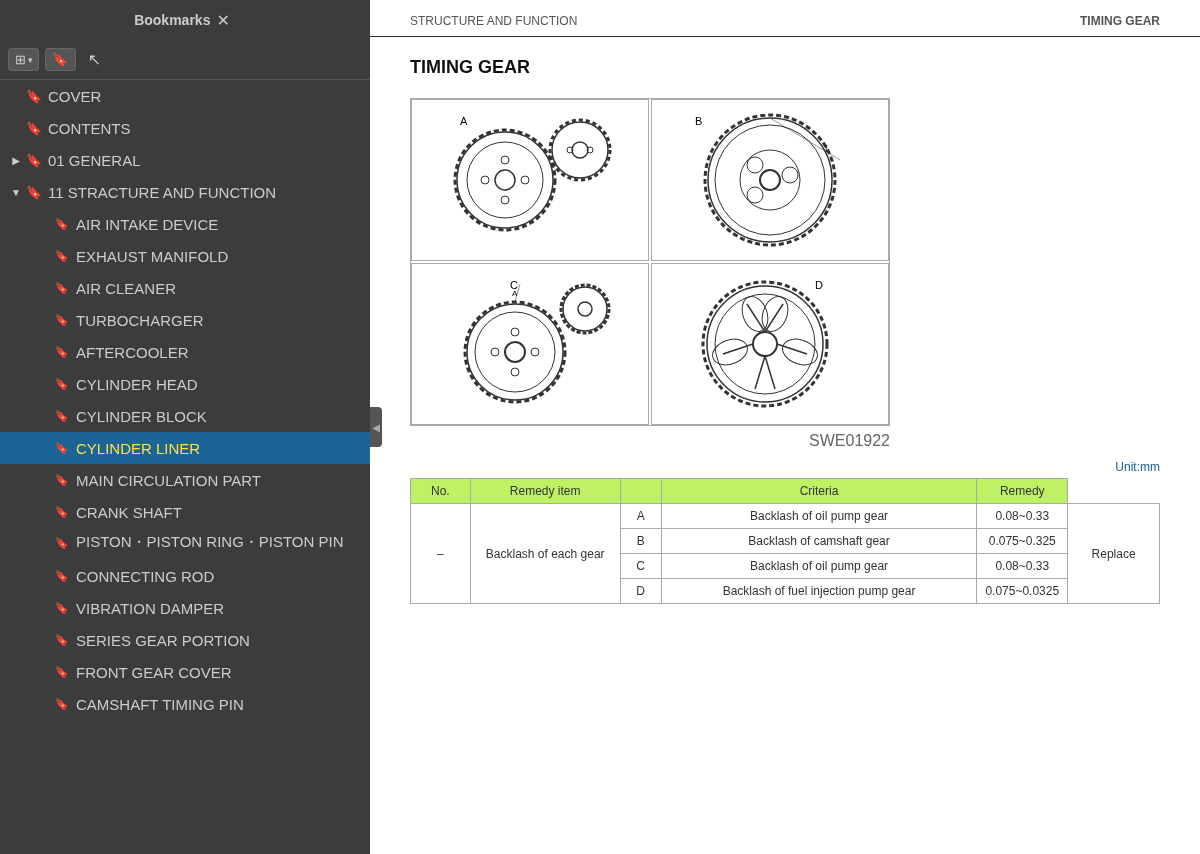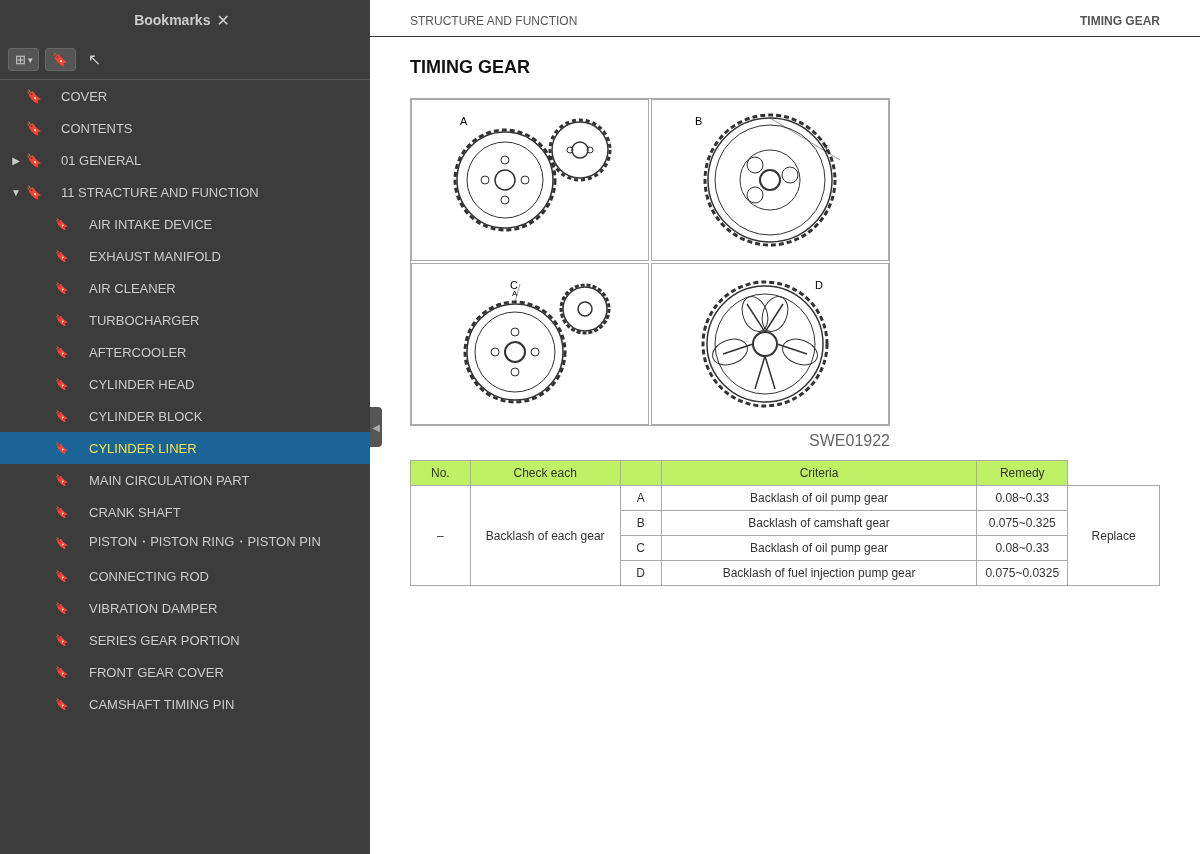--- a/index.html
+++ b/index.html
@@ -77,21 +77,21 @@
     }
 
     .bm-expand {
       width: 16px; min-width: 16px;
       display: flex; align-items: center; justify-content: center;
       margin-right: 2px;
       color: #aaa;
       font-size: 11px;
     }
 
-    .bm-label { font-size: 13px; margin-left: 13px; }
+    .bm-label { font-size: 15px; }
 
     .bm-item.indent1 { padding-left: 36px; }
 
     
     #collapse-handle {
       position: absolute;
       right: -12px;
       top: 50%;
       transform: translateY(-50%);
       width: 12px;
@@ -460,26 +460,27 @@
               <ellipse cx="35" cy="8" rx="12" ry="18" transform="rotate(-70,35,8)" fill="none" stroke="#333" stroke-width="1"></ellipse>
             </g>
           </svg>
         </div>
       </div>
       <div style="text-align:right; font-size:16px; color:#666; max-width:480px;">
         <span>SWE01922</span>
       </div>
     </div>
 
+    <div id="unit-label">Unit:mm</div>
 
     <table id="data-table">
       <thead>
         <tr>
           <th style="width:40px;">No.</th>
-          <th style="width:150px;">Check each</th>
+          <th style="width:150px;">Remedy item</th>
           <th style="width:30px;"></th>
           <th>Criteria</th>
           <th style="width:70px;">Remedy</th>
         </tr>
       </thead>
       <tbody>
         <tr>
           <td rowspan="4">–</td>
           <td rowspan="4">Backlash of each gear</td>
           <td>A</td>

